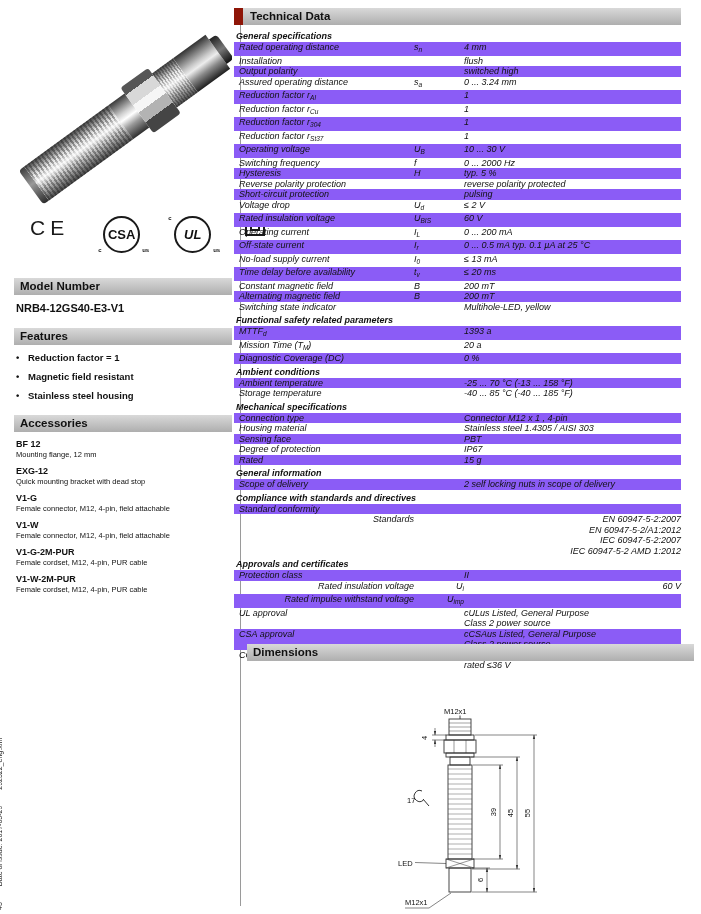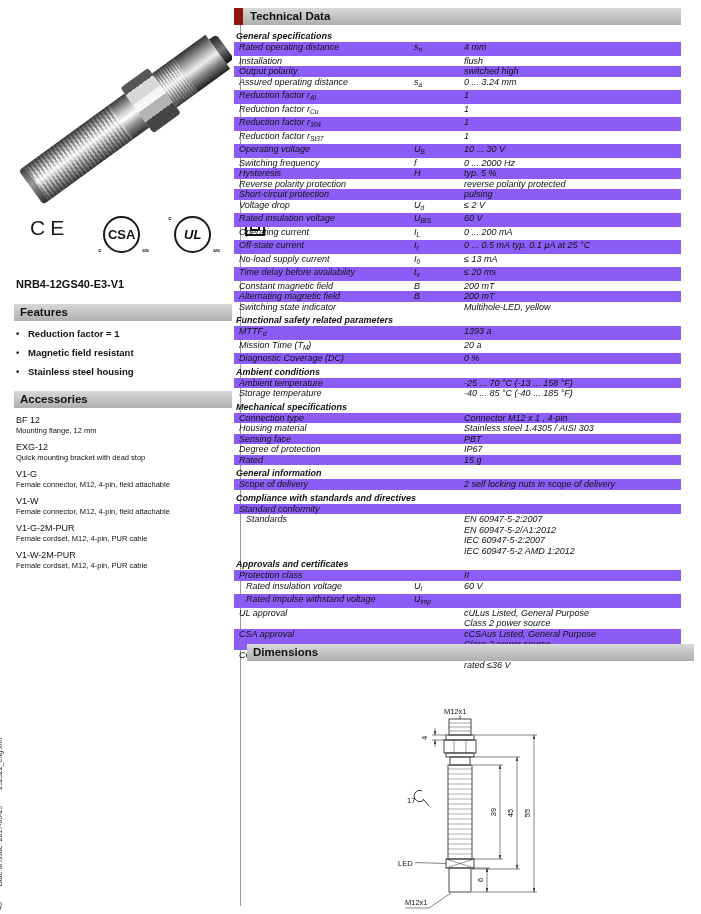--- a/index.html
+++ b/index.html
@@ -50,32 +50,32 @@
   .left-bar,.bar{
     background:linear-gradient(#d9d9d9,#aeaeae);
     font-weight:bold;font-size:11.5px;padding:2px 6px;height:13px;line-height:13px;
   }
   .model-no{font-weight:bold;font-size:11px;margin:7px 0 14px 2px;}
   .features{margin:7px 0 14px 2px;}
   .feature-item{font-weight:bold;font-size:9.5px;margin:0 0 8px 0;display:flex;}
   .bullet{width:12px;flex:none;}
   .accessories{margin:7px 0 0 2px;}
   .acc-item{margin-bottom:6px;}
-  .acc-name{font-weight:normal;font-size:9px;line-height:11px;}
+  .acc-name{font-weight:bold;font-size:9px;line-height:11px;}
   .acc-desc{font-size:7.5px;line-height:10px;color:#111;}
 
   
   .right-col{position:absolute;left:234px;top:8px;width:447px;}
   .tech-bar{position:relative;padding-left:16px;}
   .accent{position:absolute;left:0;top:0;width:9px;height:100%;background:#8e1507;}
   .spec-table{margin-top:3px;font-style:italic;}
   .spec-heading{font-weight:bold;font-size:9px;padding:3px 0 1px 2px;}
   .spec-row{display:flex;font-size:9px;line-height:10.5px;min-height:10.5px;padding-left:5px;}
   .spec-row.shaded{background:#8b5cf6;}
-  .spec-row.indent{padding-left:12px;}
+  .spec-row.indent{padding-left:12px;text-align:right;}
   .col-label{width:175px;flex:none;}
   .indent .col-label{width:168px;}
   .col-sym{width:50px;flex:none;}
   .col-value{flex:1;}
   sub{font-size:6.5px;vertical-align:-2px;}
 
   
   .dims{position:absolute;left:247px;top:644px;width:447px;}
   .dim-svg{margin:42px 0 0 118px;display:block;}
   .dim-svg text{font-family:"Liberation Sans",sans-serif;font-size:7.5px;fill:#111;}
@@ -115,20 +115,21 @@
     <div class="mark-circle">
       <span class="tiny pos-c-tl">c</span>
       <span class="ul-txt">UL</span>
       <span class="tiny pos-us-br">us</span>
     </div>
     <div class="sq">
       <div class="sq-in"></div>
     </div>
   </div>
 
+  <div class="left-bar">Model Number</div>
   <div class="model-no">NRB4-12GS40-E3-V1</div>
 
   <div class="left-bar">Features</div>
   <div class="features">
       <div class="feature-item">
         <span class="bullet">•</span>
         <span>Reduction factor = 1</span>
       </div>
       <div class="feature-item">
         <span class="bullet">•</span>

